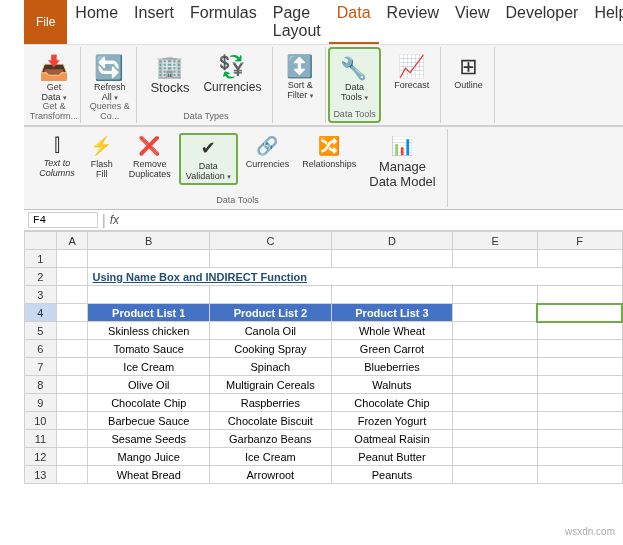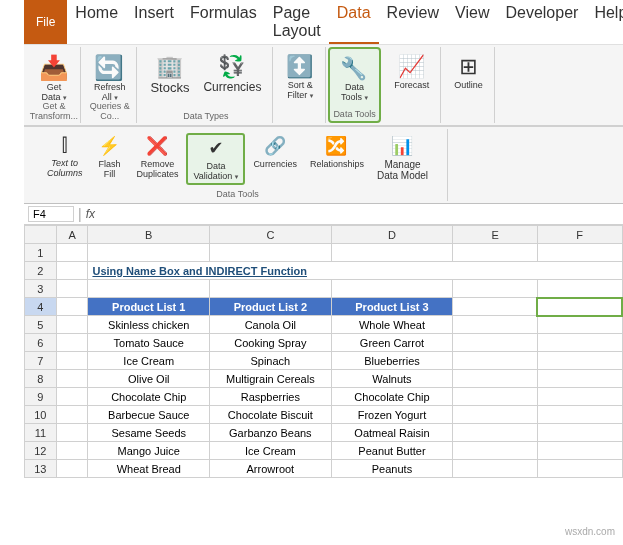--- a/index.html
+++ b/index.html
@@ -13,21 +13,21 @@
     .ribbon-group-label { font-size: 9px; color: #666; position: absolute; bottom: 2px; width: 100%; text-align: center; }
     .ribbon-group-items { display: flex; flex-direction: row; align-items: flex-start; gap: 2px; flex: 1; padding-bottom: 14px; padding-top: 2px; }
     .ribbon-btn-large { display: flex; flex-direction: column; align-items: center; padding: 3px 5px; cursor: pointer; border-radius: 3px; font-size: 9px; color: #333; text-align: center; }
     .ribbon-btn-large .icon { font-size: 24px; }
 
     
     .dd-arrow { font-size: 7px; color: #555; }
 
     
     .formula-bar { display: flex; align-items: center; background: #fff; border-bottom: 1px solid #d0d0d0; padding: 2px 4px; gap: 4px; }
-    .name-box { border: 1px solid #d0d0d0; padding: 1px 4px; width: 46px; font-size: 11px; }
+    .name-box { border: 1px solid #d0d0d0; padding: 1px 4px; width: 70px; font-size: 11px; font-family: Liberation Mono, monospace; }
     .formula-divider { color: #aaa; font-size: 14px; }
     .formula-input { flex: 1; border: none; outline: none; font-size: 11px; padding: 1px 4px; }
 
     
     .spreadsheet { overflow: auto; flex: 1; }
     table.sheet { border-collapse: collapse; width: 100%; }
     table.sheet th, table.sheet td { border: 1px solid #d0d0d0; font-size: 11px; padding: 1px 4px; min-width: 30px; height: 18px; white-space: nowrap; }
     table.sheet th.col-header { background: #f2f2f2; text-align: center; font-weight: normal; color: #333; min-width: 26px; width: 26px; font-size: 11px; }
     table.sheet td.row-header { background: #f2f2f2; text-align: center; font-weight: normal; color: #333; width: 26px; font-size: 11px; }
     table.sheet td.selected-row-header { background: #c8d8f0; }
@@ -176,21 +176,21 @@
         <div class="sub-btn">
           <span class="sub-btn-icon">🔗</span>
           <span style="font-size:9px; text-align:center;">Currencies</span>
         </div>
         <div class="sub-btn">
           <span class="sub-btn-icon">🔀</span>
           <span style="font-size:9px; text-align:right;">Relationships</span>
         </div>
         <div class="sub-btn">
           <span class="sub-btn-icon">📊</span>
-          <span style="font-size:10px; text-align:center;">Manage<br>Data Model</span>
+          <span style="font-size:13px; text-align:center;">Manage<br>Data Model</span>
         </div>
       </div>
       <span class="sub-group-label">Data Tools</span>
     </div>
   </div>
 
   <div class="formula-bar">
     <input class="name-box" value="F4" readonly="" style="">
     <span class="formula-divider">|</span>
     <span style="font-size:12px; color:#555; font-style:italic;">fx</span>

